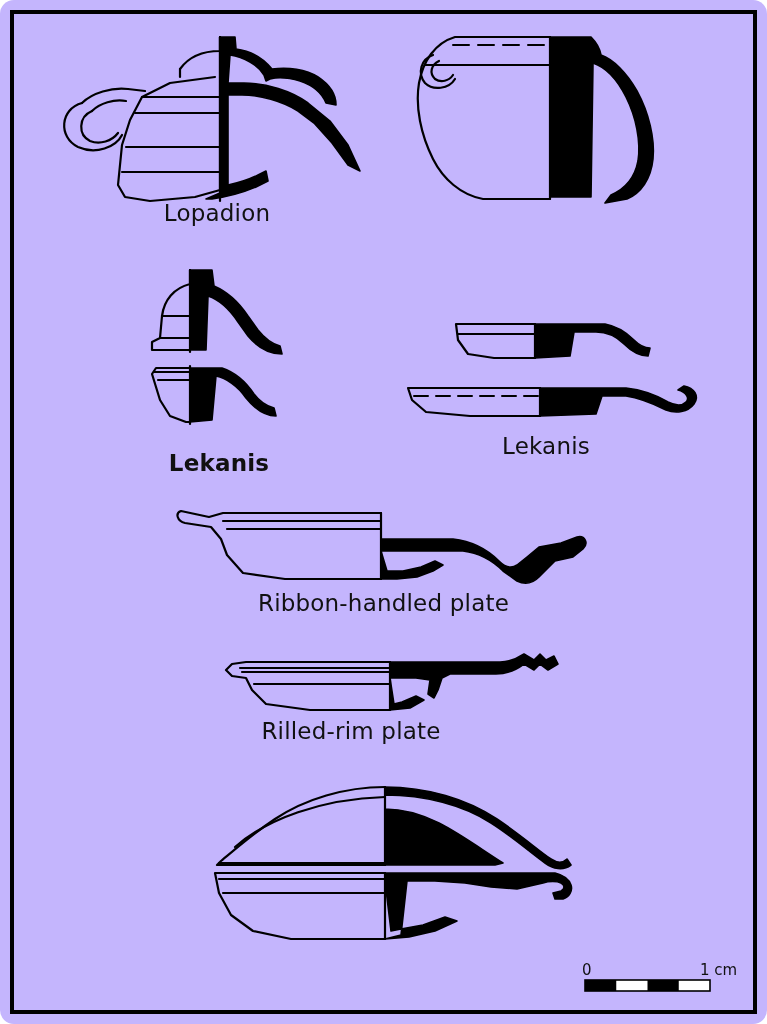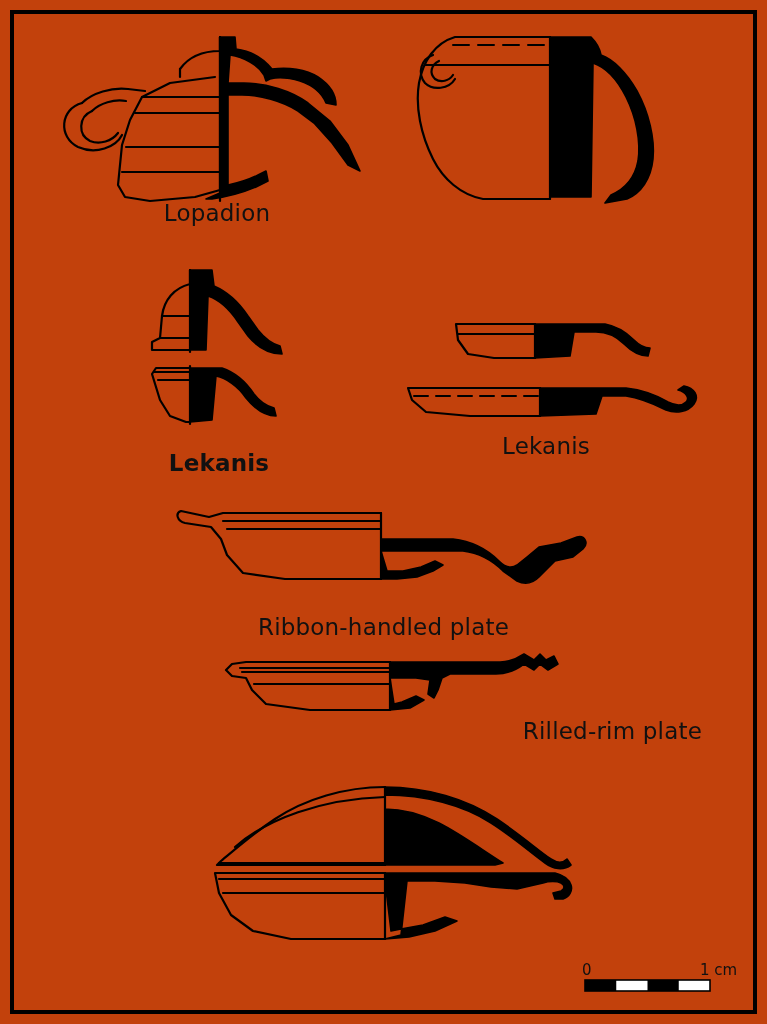--- a/index.html
+++ b/index.html
@@ -10,21 +10,22 @@
   body {
     width: 767px;
     height: 1024px;
     font-family: "DejaVu Sans", sans-serif;
     overflow: hidden;
   }
   #plate {
     position: relative;
     width: 767px;
     height: 1024px;
-    background: #c2410c;
+    background: #c4b5fd;
+    border-radius: 14px;
   }
   .frame {
     position: absolute;
     left: 10px;
     top: 10px;
     width: 747px;
     height: 1004px;
     border: 4px solid #000000;
     box-sizing: border-box;
   }
@@ -179,39 +180,39 @@
       </g>
       <g fill="#000" stroke="#000" stroke-width="1.6" stroke-linejoin="round">
 
         <path d="M216 18 L216 56 L298 56 C314 58 328 66 338 76 L352 86 C360 90 368 88 374 82 L390 66 L408 62 L418 54 C424 48 420 40 412 42 L396 48 L374 52 L362 62 L352 70 C346 74 340 72 334 66 C322 54 306 46 288 44 L216 44 Z M216 56 L216 84 L232 84 L252 82 L268 76 L278 70 L270 66 L256 72 L238 76 L222 76 Z"></path>
       </g>
       <g fill="none" stroke="#000" stroke-width="2.2" stroke-linecap="round">
         <path d="M216 18 L216 84"></path>
       </g>
     </svg>
   </div>
-  <div class="caption" style="left:0; top:614px; width:767px;">Ribbon-handled plate</div>
+  <div class="caption" style="left:0; top:590px; width:767px;">Ribbon-handled plate</div>
 
   <div class="fig" style="left:210px; top:650px;">
     <svg width="360" height="80" viewBox="0 0 360 80">
       <g fill="none" stroke="#000" stroke-width="2.2" stroke-linejoin="round" stroke-linecap="round">
         <path d="M180 12 L36 12 L22 14 L16 20 L22 26 L36 28 L42 40 L56 54 L100 60 L180 60"></path>
         <path d="M30 18 L180 18"></path>
         <path d="M32 22 L180 22"></path>
         <path d="M44 34 L180 34"></path>
       </g>
       <g fill="#000" stroke="#000" stroke-width="1.6" stroke-linejoin="round">
         <path d="M180 12 L290 12 C300 12 308 8 314 4 L324 10 L330 4 L336 10 L344 6 L348 14 L338 20 L330 14 L324 20 L314 14 C306 20 296 24 286 24 L240 24 L232 28 L228 40 L224 48 L218 44 L220 30 L206 28 L180 28 Z M180 28 L180 60 L200 58 L214 50 L206 46 L192 52 L184 54 Z"></path>
       </g>
       <g fill="none" stroke="#000" stroke-width="2.2" stroke-linecap="round">
         <path d="M180 12 L180 60"></path>
       </g>
     </svg>
   </div>
-  <div class="caption" style="left:0; top:718px; width:702px;text-align:right;">Rilled-rim plate</div>
+  <div class="caption" style="left:0; top:718px; width:702px;">Rilled-rim plate</div>
 
   <div class="fig" style="left:195px; top:775px;">
     <svg width="390" height="180" viewBox="0 0 390 180">
       <g fill="none" stroke="#000" stroke-width="2.2" stroke-linejoin="round" stroke-linecap="round">
 
         <path d="M190 12 C150 12 110 24 80 44 C56 60 36 78 26 86 L22 90 L190 90"></path>
         <path d="M24 88 L190 88"></path>
         <path d="M40 72 C72 44 126 24 190 22"></path>
 
         <path d="M190 98 L20 98 L24 118 L36 140 L58 156 L96 164 L190 164"></path>

